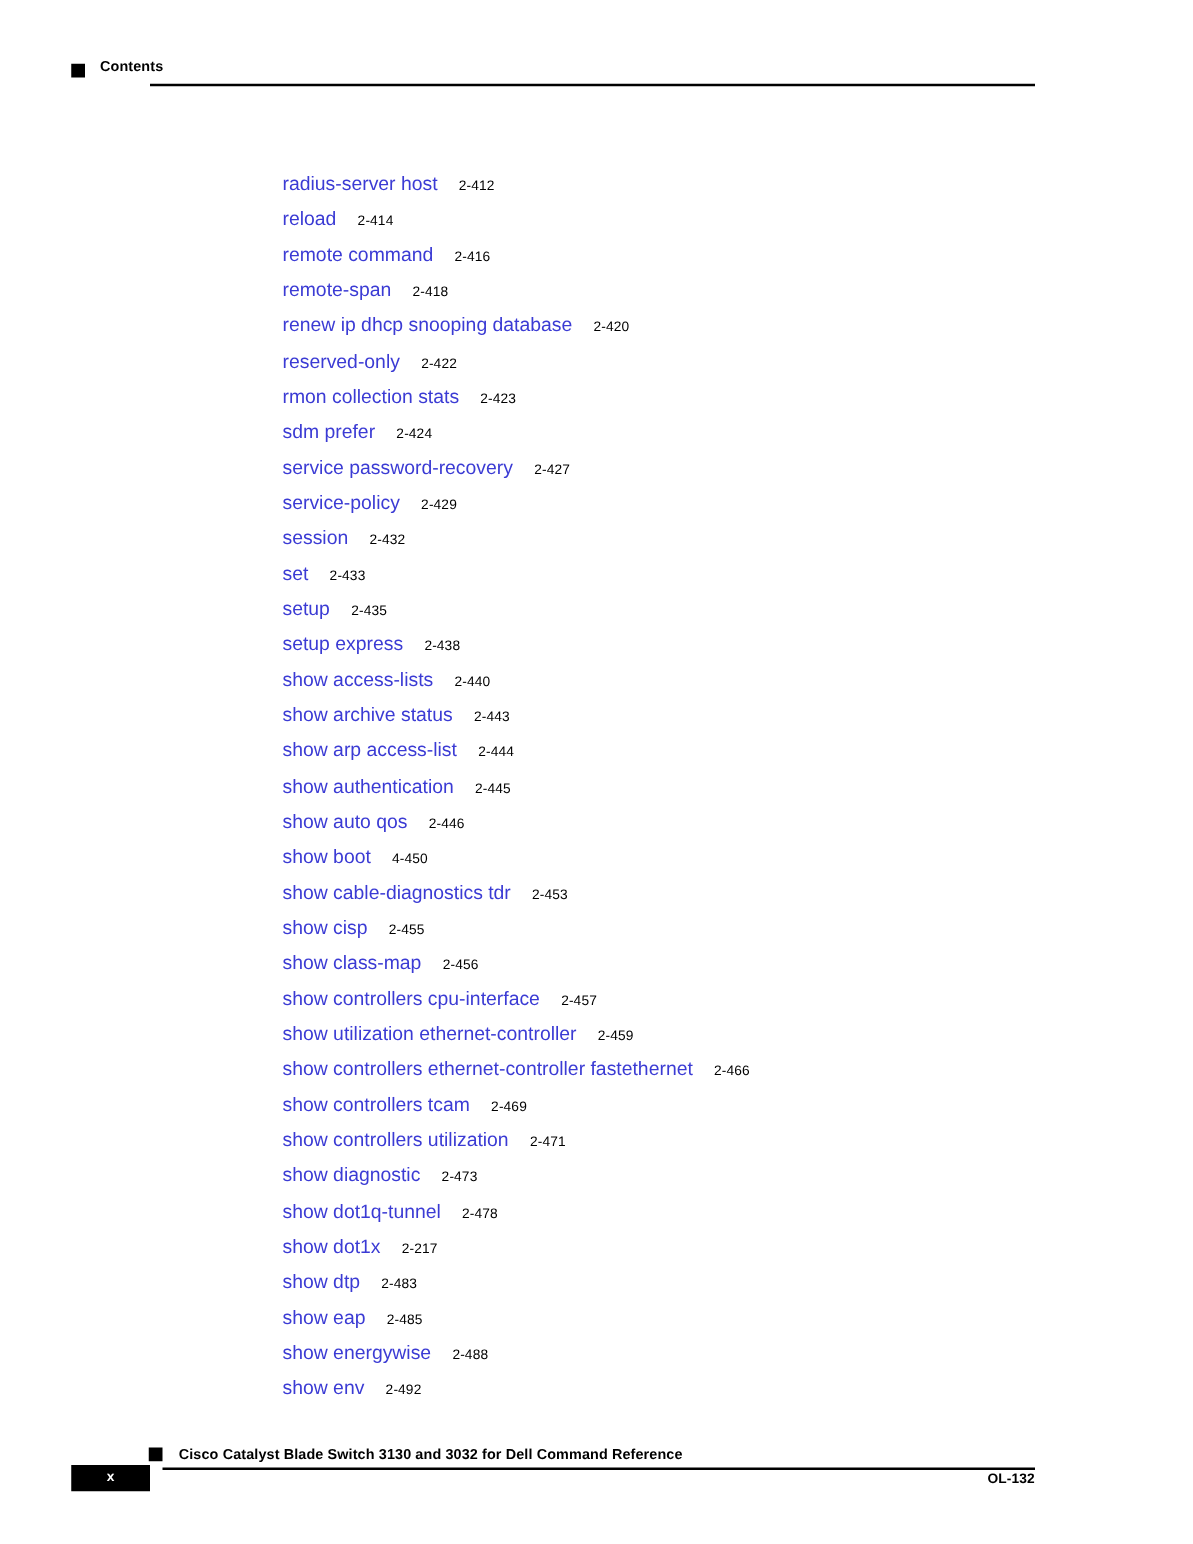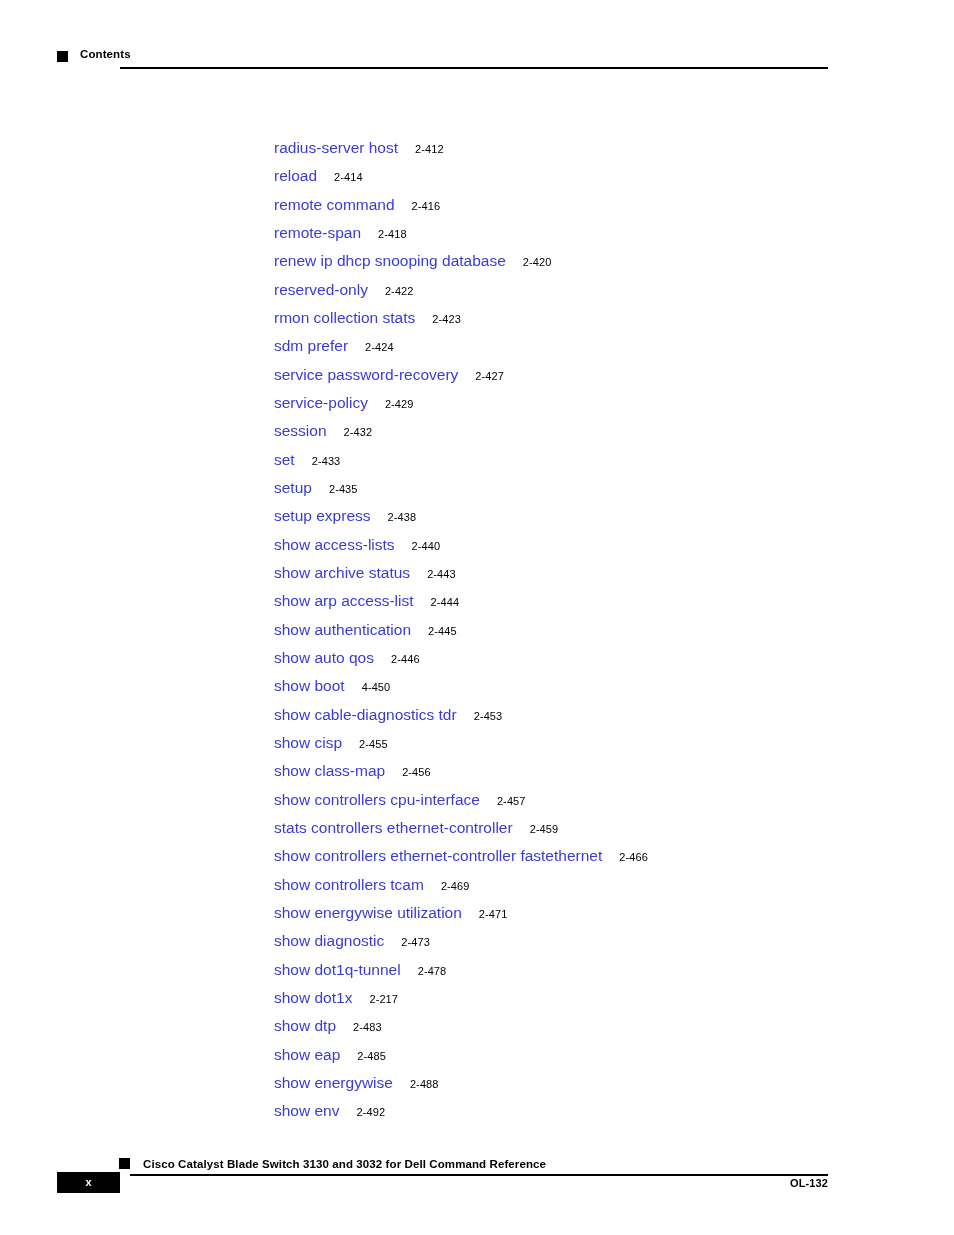--- a/index.html
+++ b/index.html
@@ -72,21 +72,20 @@
   .toc-entry {
     height: 28.33px;
     line-height: 28.33px;
     white-space: nowrap;
     font-size: 0px; 
   }
   .toc-label {
     font-size: 15.5px;
     color: #3b3bd4;
     vertical-align: baseline;
-    margin-left: 48px;
   }
   .toc-page {
     font-size: 11px;
     font-weight: normal;
     color: #000000;
     vertical-align: baseline;
     margin-left: 17px;
     letter-spacing: 0.1px;
   }
 
@@ -193,24 +192,24 @@
       <div class="toc-entry"><span class="toc-label">show access-lists</span><span class="toc-page">2-440</span></div>
       <div class="toc-entry"><span class="toc-label">show archive status</span><span class="toc-page">2-443</span></div>
       <div class="toc-entry"><span class="toc-label">show arp access-list</span><span class="toc-page">2-444</span></div>
       <div class="toc-entry"><span class="toc-label">show authentication</span><span class="toc-page">2-445</span></div>
       <div class="toc-entry"><span class="toc-label">show auto qos</span><span class="toc-page">2-446</span></div>
       <div class="toc-entry"><span class="toc-label">show boot</span><span class="toc-page">4-450</span></div>
       <div class="toc-entry"><span class="toc-label">show cable-diagnostics tdr</span><span class="toc-page">2-453</span></div>
       <div class="toc-entry"><span class="toc-label">show cisp</span><span class="toc-page">2-455</span></div>
       <div class="toc-entry"><span class="toc-label">show class-map</span><span class="toc-page">2-456</span></div>
       <div class="toc-entry"><span class="toc-label">show controllers cpu-interface</span><span class="toc-page">2-457</span></div>
-      <div class="toc-entry"><span class="toc-label">stats controllers ethernet-controller</span><span class="toc-page">2-459</span></div>
+      <div class="toc-entry"><span class="toc-label">show utilization ethernet-controller</span><span class="toc-page">2-459</span></div>
       <div class="toc-entry"><span class="toc-label">show controllers ethernet-controller fastethernet</span><span class="toc-page">2-466</span></div>
       <div class="toc-entry"><span class="toc-label">show controllers tcam</span><span class="toc-page">2-469</span></div>
-      <div class="toc-entry"><span class="toc-label">show energywise utilization</span><span class="toc-page">2-471</span></div>
+      <div class="toc-entry"><span class="toc-label">show controllers utilization</span><span class="toc-page">2-471</span></div>
       <div class="toc-entry"><span class="toc-label">show diagnostic</span><span class="toc-page">2-473</span></div>
       <div class="toc-entry"><span class="toc-label">show dot1q-tunnel</span><span class="toc-page">2-478</span></div>
       <div class="toc-entry"><span class="toc-label">show dot1x</span><span class="toc-page">2-217</span></div>
       <div class="toc-entry"><span class="toc-label">show dtp</span><span class="toc-page">2-483</span></div>
       <div class="toc-entry"><span class="toc-label">show eap</span><span class="toc-page">2-485</span></div>
       <div class="toc-entry"><span class="toc-label">show energywise</span><span class="toc-page">2-488</span></div>
       <div class="toc-entry"><span class="toc-label">show env</span><span class="toc-page">2-492</span></div>
     </div>
 
   <div class="page-footer"></div>

